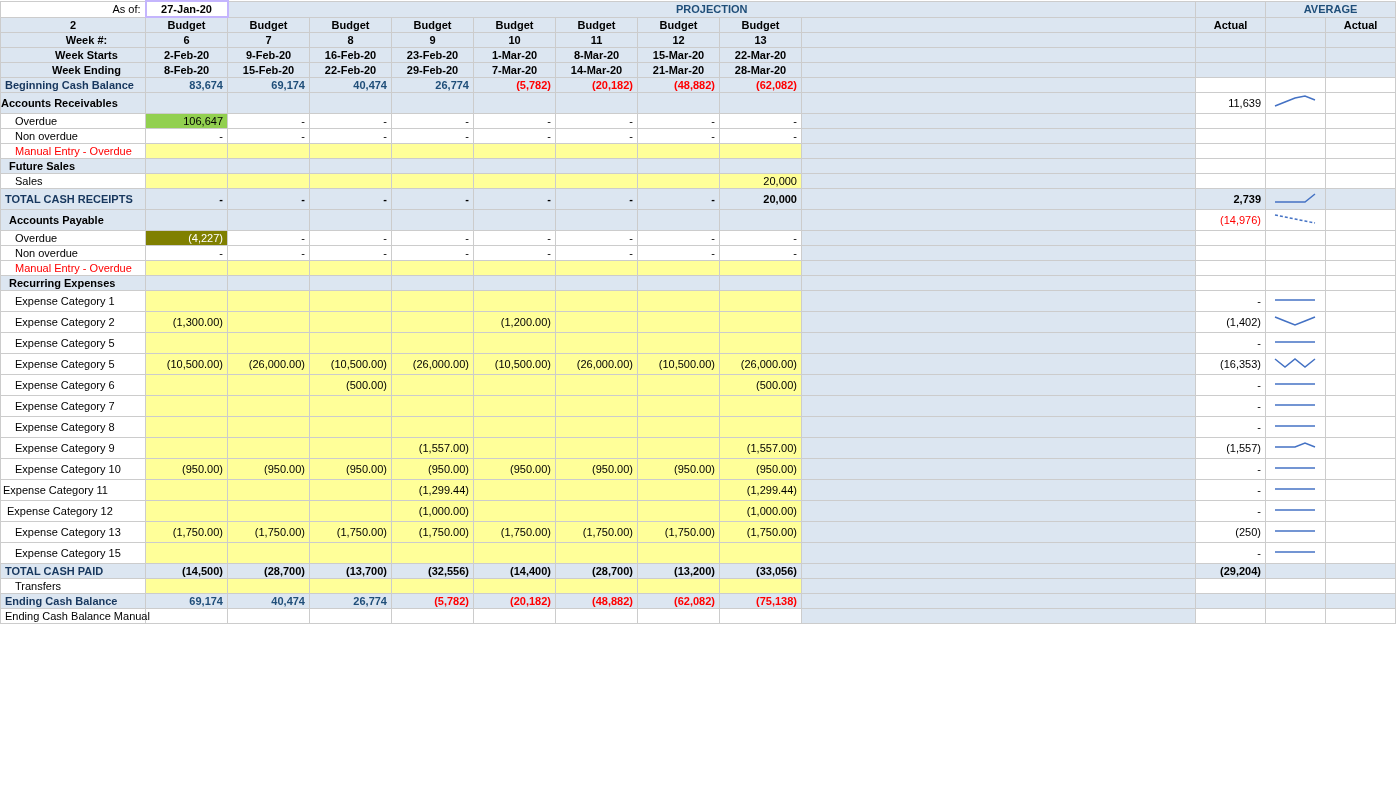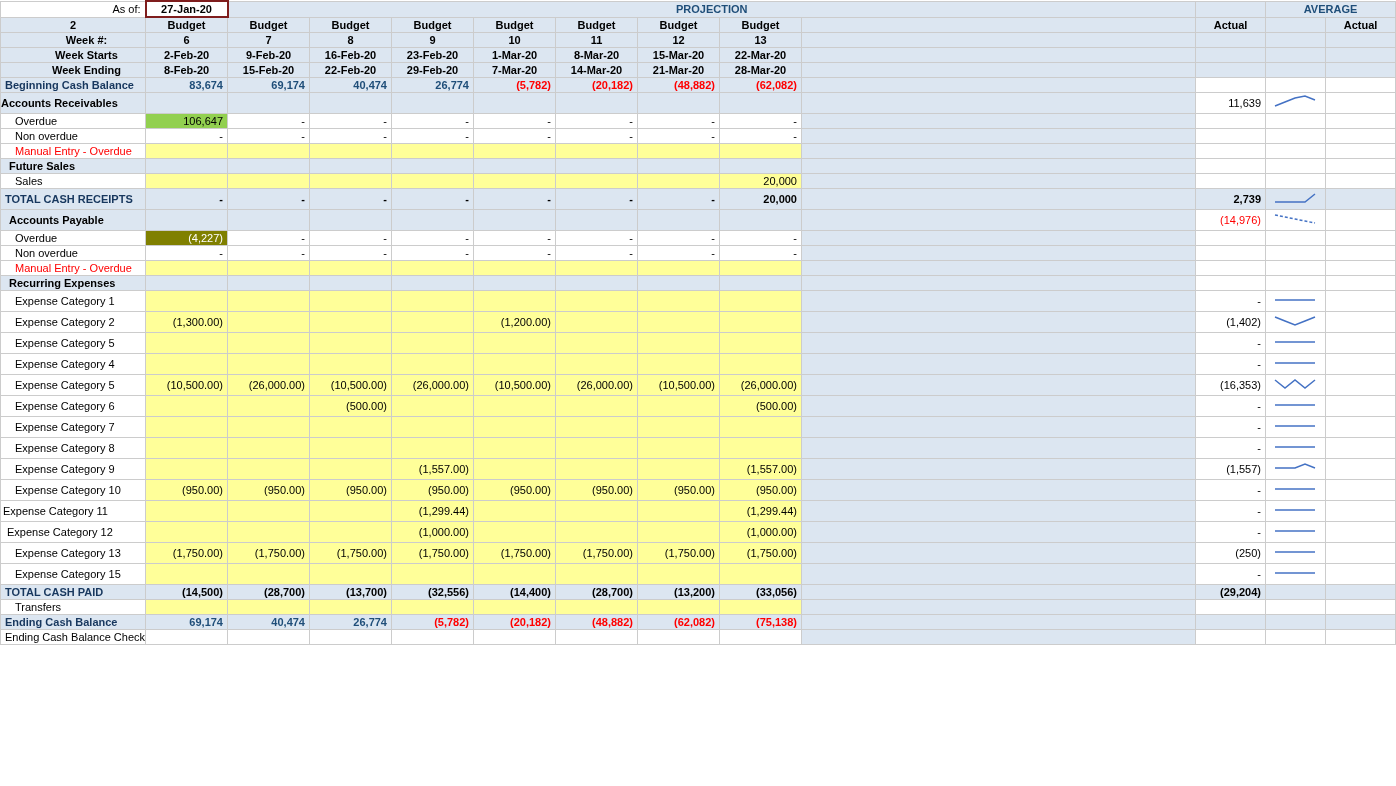--- a/index.html
+++ b/index.html
@@ -14,21 +14,21 @@
     .sub-header { background: #dce6f1; font-weight: bold; text-align: left; }
     .bold-row { font-weight: bold; }
     .blue-bold { font-weight: bold; color: #1f4e79; }
     .red { color: red; }
     .yellow-bg { background: #ffff99; }
     .light-blue-bg { background: #dce6f1; }
     .num-col { min-width: 82px; max-width: 82px; width: 82px; }
     .avg-col { min-width: 70px; max-width: 70px; width: 70px; }
     .sparkline-col { min-width: 60px; max-width: 60px; width: 60px; }
     .as-of-label { text-align: right; padding-left: 31px; }
-    .date-input-cell { background: #fff; border: 2px solid #7f1d1d; text-align: center; font-weight: bold; }
+    .date-input-cell { background: #fff; border: 2px solid #c4b5fd; text-align: center; font-weight: bold; }
     .row-num { text-align: right; color: #000; }
     .overdue-value { background: #92d050; text-align: right; }
     .overdue-ap { background: #808000; color: #fff; text-align: right; }
     .total-row { background: #dce6f1; font-weight: bold; }
     .ending-row { background: #dce6f1; font-weight: bold; color: #1f4e79; }
     svg.spark { width: 55px; height: 16px; }
   </style>
 </head>
 <body>
 
@@ -381,39 +381,20 @@
     <td class="light-blue-bg"></td>
     <td class="avg-col">-</td>
     <td class="sparkline-col">
       <svg class="spark" viewBox="0 0 55 16">
             <line x1="5" y1="8" x2="45" y2="8" stroke="#4472c4" stroke-width="1.5"></line>
           </svg>
     </td>
     <td class="avg-col"></td>
   </tr>
 
-  <tr>
-    <td class="label-col" style="padding-left:14px;">Expense Category 4</td>
-    <td class="num-col yellow-bg"></td>
-    <td class="num-col yellow-bg"></td>
-    <td class="num-col yellow-bg"></td>
-    <td class="num-col yellow-bg"></td>
-    <td class="num-col yellow-bg"></td>
-    <td class="num-col yellow-bg"></td>
-    <td class="num-col yellow-bg"></td>
-    <td class="num-col yellow-bg"></td>
-    <td class="light-blue-bg"></td>
-    <td class="avg-col">-</td>
-    <td class="sparkline-col">
-      <svg class="spark" viewBox="0 0 55 16">
-            <line x1="5" y1="8" x2="45" y2="8" stroke="#4472c4" stroke-width="1.5"></line>
-          </svg>
-    </td>
-    <td class="avg-col"></td>
-  </tr>
 
   <tr>
     <td class="label-col" style="padding-left:14px;">Expense Category 5</td>
     <td class="num-col yellow-bg">(10,500.00)</td>
     <td class="num-col yellow-bg">(26,000.00)</td>
     <td class="num-col yellow-bg">(10,500.00)</td>
     <td class="num-col yellow-bg">(26,000.00)</td>
     <td class="num-col yellow-bg">(10,500.00)</td>
     <td class="num-col yellow-bg">(26,000.00)</td>
     <td class="num-col yellow-bg">(10,500.00)</td>
@@ -651,21 +632,21 @@
     <td class="num-col light-blue-bg red">(48,882)</td>
     <td class="num-col light-blue-bg red">(62,082)</td>
     <td class="num-col light-blue-bg red">(75,138)</td>
     <td class="light-blue-bg"></td>
     <td class="avg-col"></td>
     <td class="sparkline-col"></td>
     <td class="avg-col"></td>
   </tr>
 
   <tr>
-    <td class="label-col">Ending Cash Balance Check</td>
+    <td class="label-col">Ending Cash Balance Manual</td>
     <td class="num-col"></td>
     <td class="num-col"></td>
     <td class="num-col"></td>
     <td class="num-col"></td>
     <td class="num-col"></td>
     <td class="num-col"></td>
     <td class="num-col"></td>
     <td class="num-col"></td>
     <td class="light-blue-bg"></td>
     <td class="avg-col"></td>

